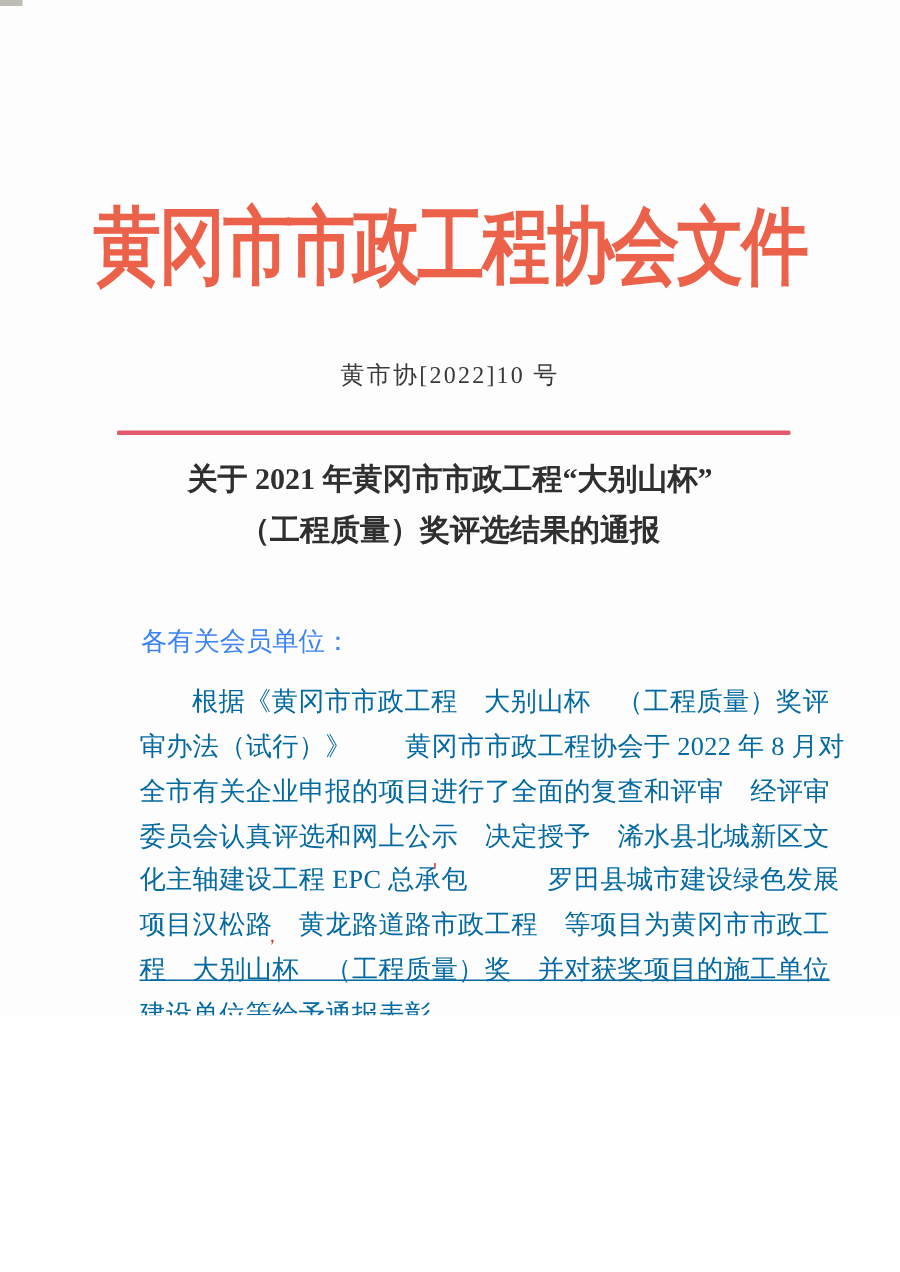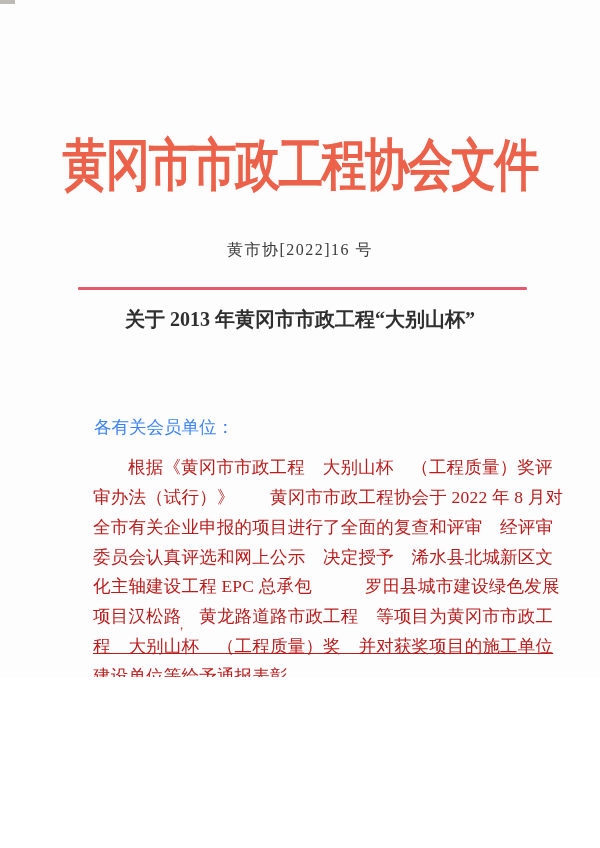--- a/index.html
+++ b/index.html
@@ -76,21 +76,21 @@
     color: #3b82f6;
     white-space: pre;
   }
   .body-line {
     position: absolute;
     left: 93px;
     width: 440px;
     height: 24px;
     line-height: 24px;
     font-size: 17.5px;
-    color: #b91c1c;
+    color: #0369a1;
     white-space: pre;
     letter-spacing: 0.2px;
   }
   .body-line.indent { padding-left: 35px; }
   .bl0 { top: 455px; }
   .bl1 { top: 485px; }
   .bl2 { top: 515px; }
   .bl3 { top: 545px; }
   .bl4 { top: 574px; }
   .bl5 { top: 604px; }
@@ -107,26 +107,27 @@
 </style>
 </head>
 <body>
 
 <div class="page">
 
   <div class="corner-artifact"></div>
 
   <div class="header-title" style="color: rgb(236, 97, 73);">黄冈市市政工程协会文件</div>
 
-  <div class="doc-number">黄市协[2022]16 号</div>
+  <div class="doc-number">黄市协[2022]10 号</div>
 
   <div class="red-rule" style="background: rgb(226, 90, 107);"></div>
 
-  <div class="doc-title line1">关于 2013 年黄冈市市政工程“大别山杯”</div>
+  <div class="doc-title line1">关于 2021 年黄冈市市政工程“大别山杯”</div>
 
+  <div class="doc-title line2">（工程质量）奖评选结果的通报</div>
 
   <div class="salutation">各有关会员单位：</div>
 
   <div class="body-line bl0 indent">根据《黄冈市市政工程　大别山杯　（工程质量）奖评</div>
   <div class="body-line bl1">审办法（试行）》　　黄冈市市政工程协会于 2022 年 8 月对</div>
   <div class="body-line bl2">全市有关企业申报的项目进行了全面的复查和评审　经评审</div>
   <div class="body-line bl3">委员会认真评选和网上公示　决定授予　浠水县北城新区文</div>
   <div class="body-line bl5">项目汉松路　黄龙路道路市政工程　等项目为黄冈市市政工</div>
   <div class="body-line bl4">化主轴建设工程 EPC 总承包　　　罗田县城市建设绿色发展</div>
   <div class="body-line bl6">程　大别山杯　（工程质量）奖　并对获奖项目的施工单位</div>

